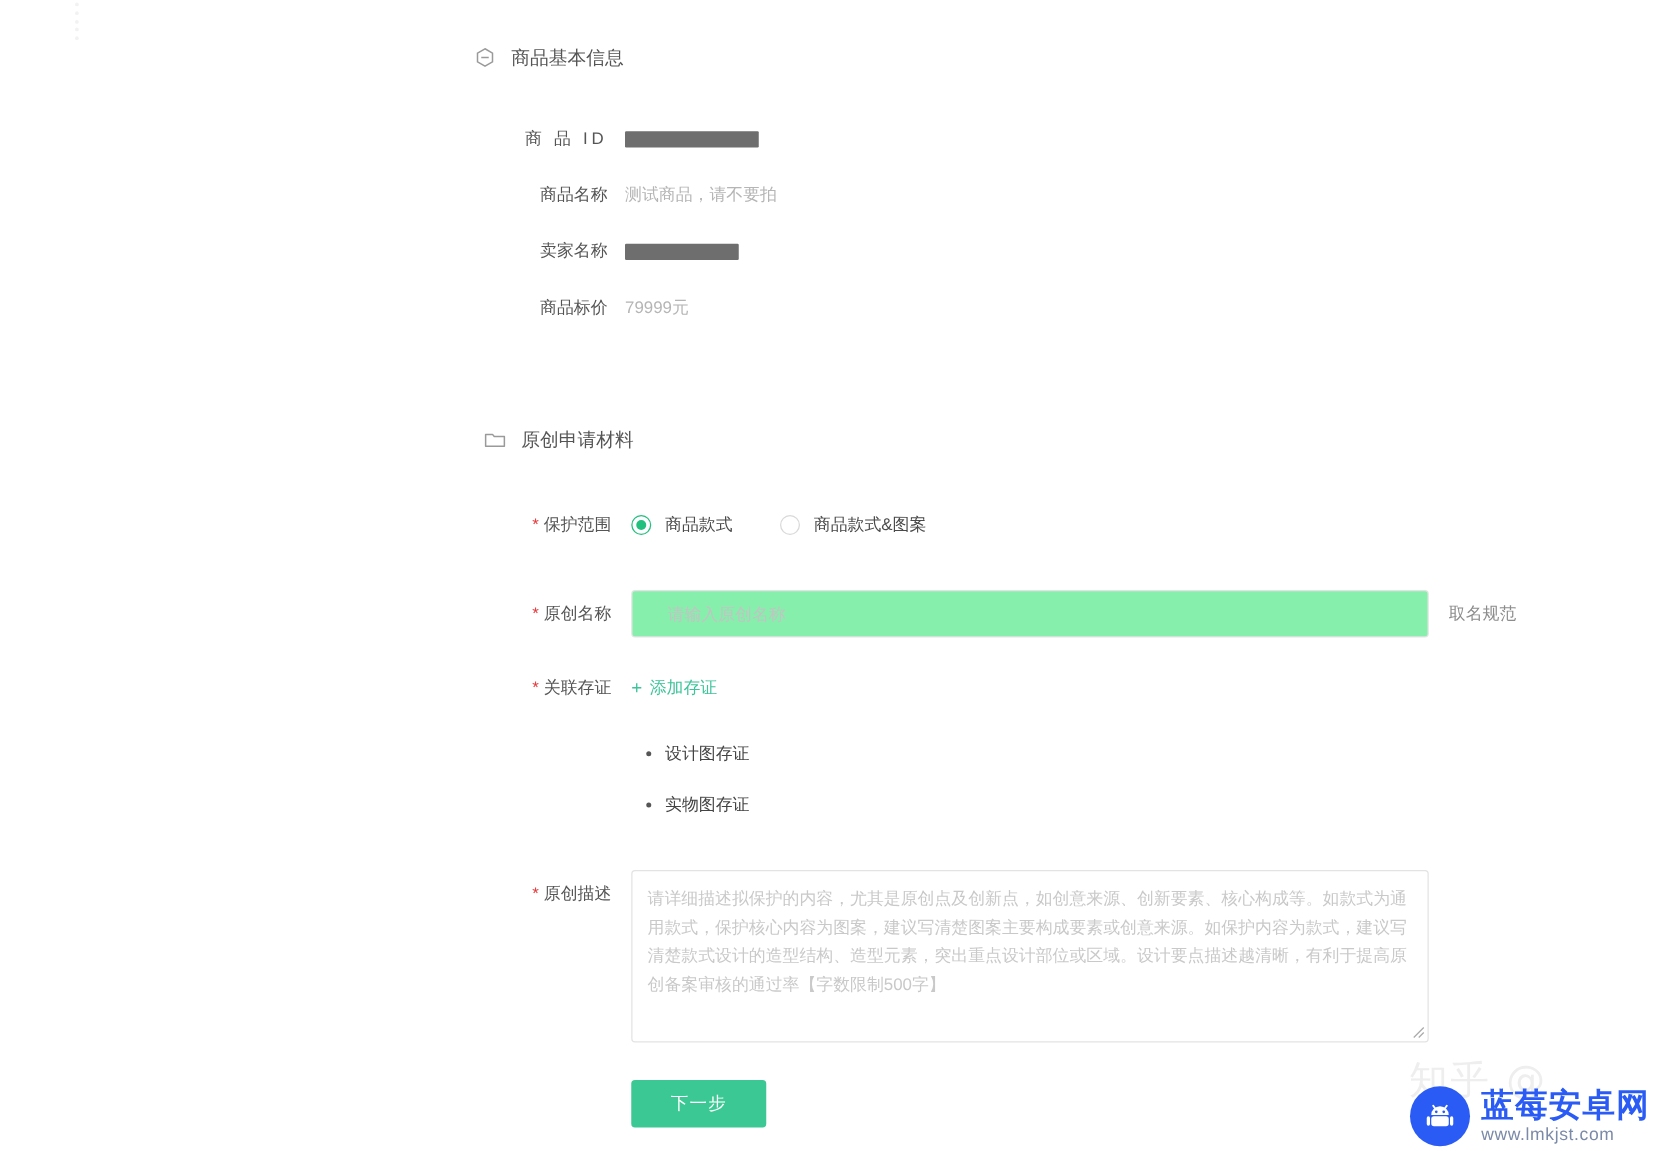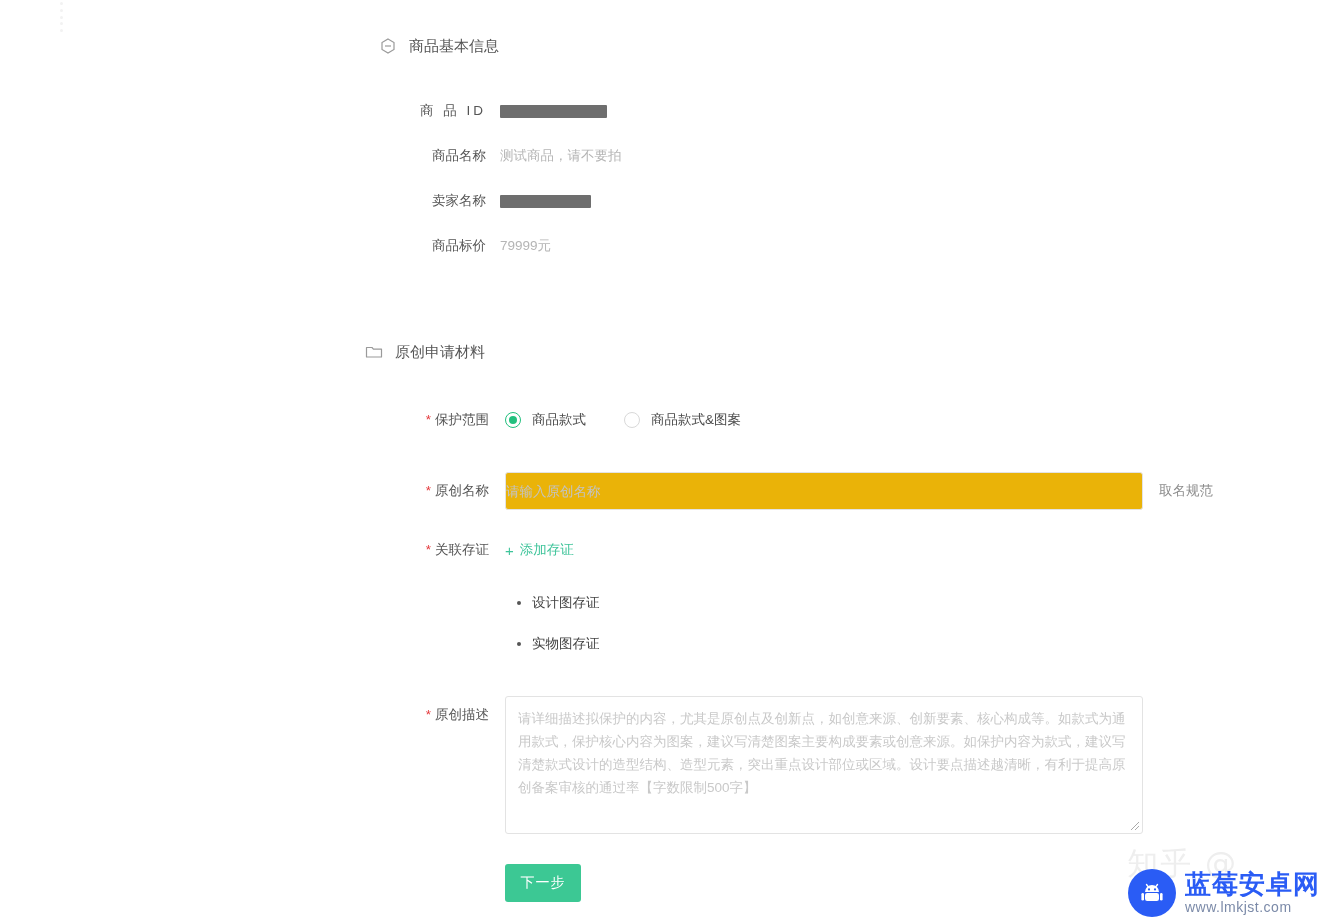--- a/index.html
+++ b/index.html
@@ -61,21 +61,21 @@
     gap: 11px;
     color: #555;
     font-size: 15px;
   }
   .section-head .sec-icon {
     width: 20px; height: 20px;
     display: block;
     flex: 0 0 auto;
   }
   #sec-basic { position: absolute; left: 18px; top: 36px; }
-  #sec-material { position: absolute; left: 4px; top: 342px; justify-content: space-between; }
+  #sec-material { position: absolute; left: 26px; top: 342px; justify-content: space-between; }
 
   
   .info-list {
     position: absolute;
     left: 0; top: 88px;
     width: 640px;
   }
   .info-row {
     display: flex;
     align-items: center;
@@ -164,22 +164,22 @@
   }
   .radio-text { font-size: 13.5px; color: #4a4a4a; white-space: nowrap; }
 
   
   .name-row { margin-top: 32px; align-items: center; }
   .text-input {
     width: 638px;
     height: 38px;
     border: 1px solid #e3e3e3;
     border-radius: 3px;
-    background: #eab308;
-    padding: 0 0;
+    background: #86efac;
+    padding: 0 28px;
     font-size: 13.5px;
     color: #333;
     font-family: "Liberation Sans", "DejaVu Sans", sans-serif;
     outline: none;
   }
   .text-input::placeholder { color: #c3c3c3; }
   .side-link {
     margin-left: 16px;
     font-size: 13.5px;
     color: #8c8c8c;
@@ -246,21 +246,21 @@
   .resize-grip {
     position: absolute;
     right: 2px; bottom: 2px;
     width: 14px; height: 14px;
     pointer-events: none;
   }
 
   
   .submit-row { margin-top: 30px; padding-left: 145px; }
   .btn-next {
-    width: 76px;
+    width: 108px;
     height: 38px;
     background: #3cc894;
     border: none;
     border-radius: 3px;
     color: #fff;
     font-size: 14px;
     letter-spacing: 1px;
     cursor: pointer;
     font-family: "Liberation Sans", "DejaVu Sans", sans-serif;
   }

